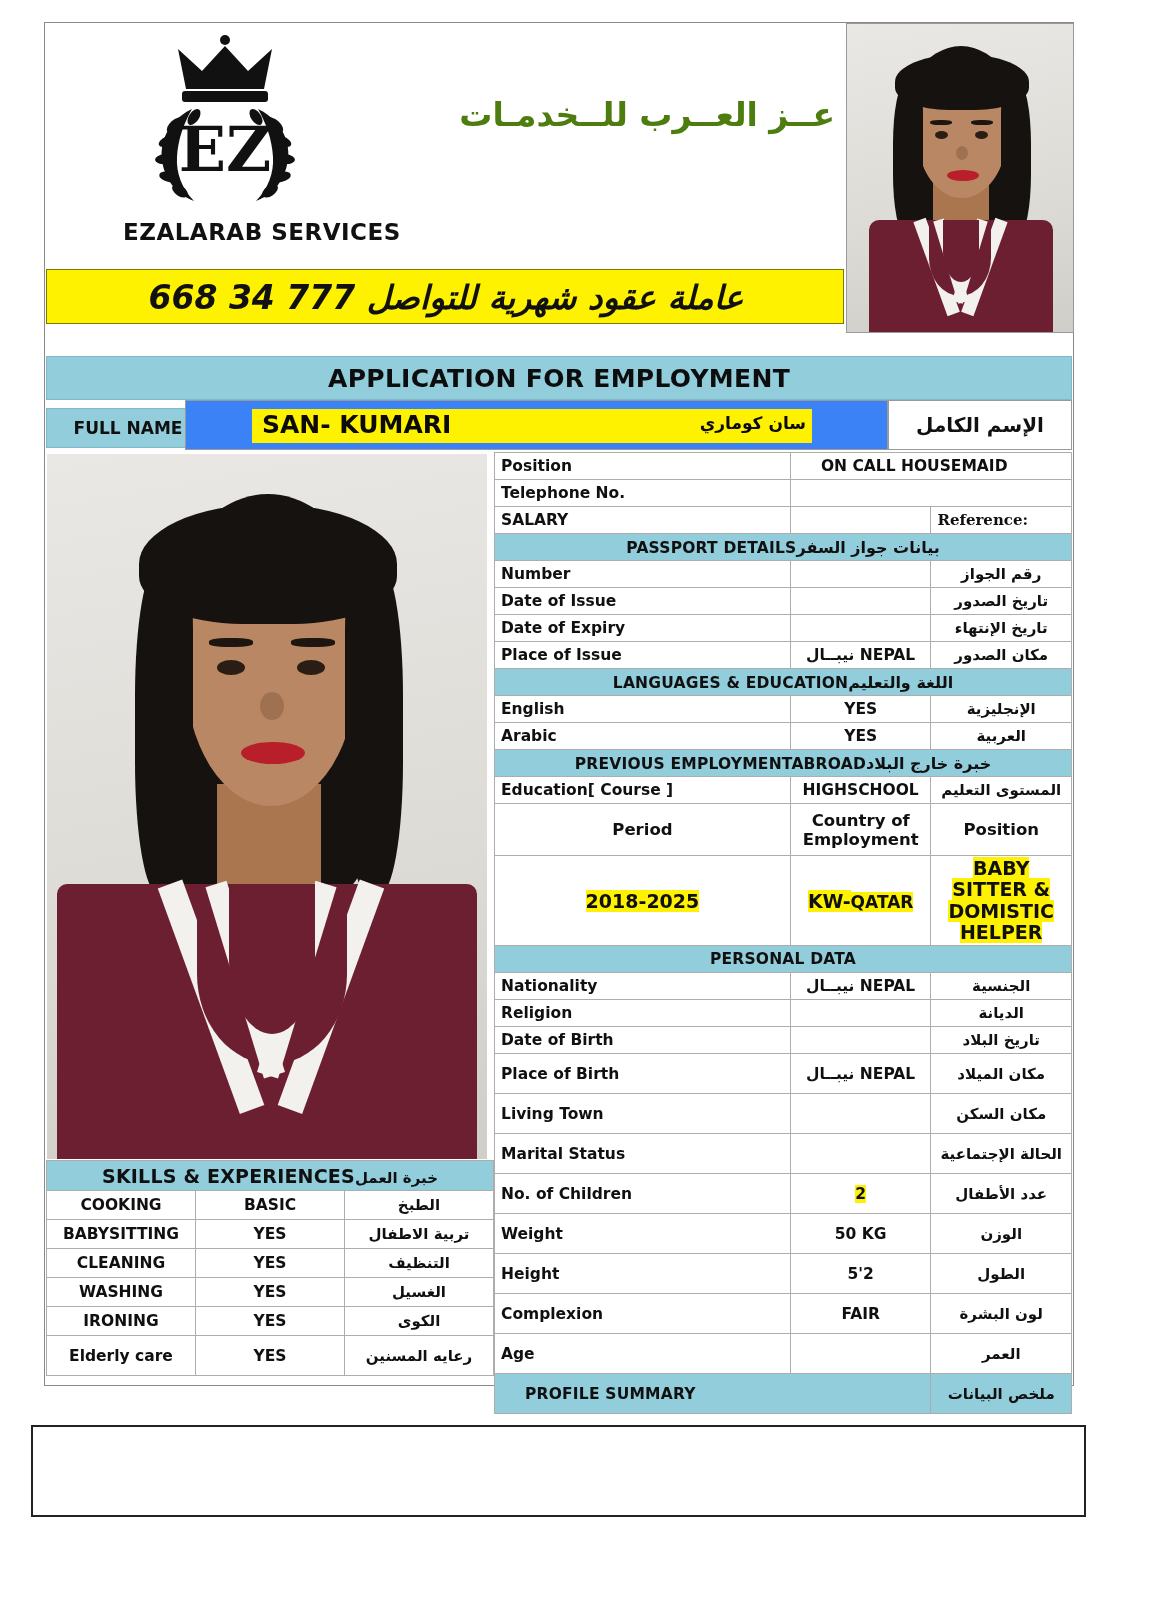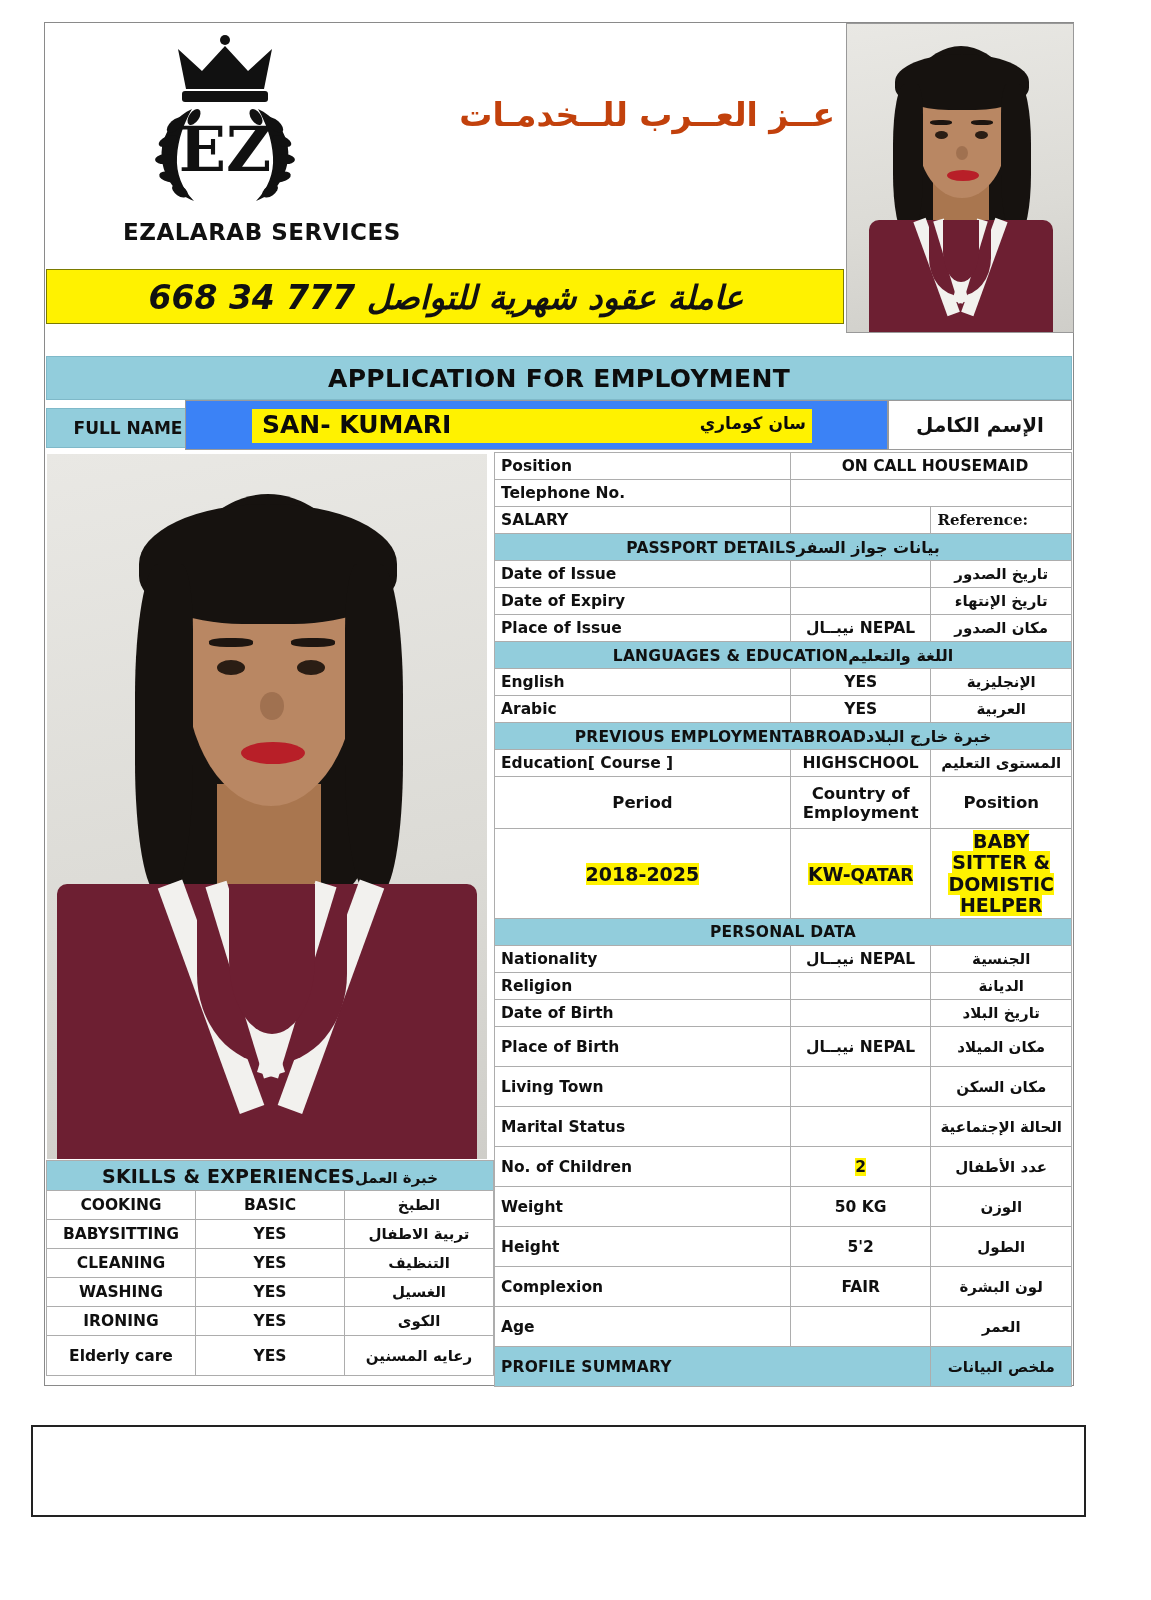--- a/index.html
+++ b/index.html
@@ -20,21 +20,21 @@
     position:absolute;left:45px;top:23px;width:800px;height:232px;background:#fff;
   }
   .logo-wrap{position:absolute;left:75px;top:8px;width:210px;height:185px;}
   .logo-svg{display:block;}
   .brandline{
     position:absolute;left:78px;top:196px;font-size:23px;font-weight:bold;
     letter-spacing:0.5px;color:#111;font-family:"DejaVu Sans", sans-serif;
   }
   .arabic-title{
     position:absolute;right:10px;top:72px;width:500px;text-align:right;
-    direction:rtl;font-size:33px;font-weight:bold;color:#c2410c;
+    direction:rtl;font-size:33px;font-weight:bold;color:#4d7c0f;
     font-family:"DejaVu Sans", sans-serif;
   }
 
   
   .yellow-banner{
     position:absolute;left:46px;top:269px;width:798px;height:55px;
     background:#FFF200;border:1px solid #7a7a00;box-sizing:border-box;overflow:hidden;
   }
   .yellow-banner .txt{
     position:absolute;left:0;top:0;width:798px;height:55px;
@@ -275,38 +275,43 @@
       <div class="pt-v1" style="left:158px;top:430px;width:22px;height:200px;transform:rotate(-17deg);transform-origin:top center;"></div>
       <div class="pt-v2" style="left:268px;top:430px;width:22px;height:200px;transform:rotate(17deg);transform-origin:top center;"></div>
       <div class="pt-shirt" style="left:182px;top:430px;width:86px;height:150px;border-radius:0 0 50% 50%;"></div>
     </div>
   </div>
 
   <table class="rtable">
     <tbody>
       <tr>
         <td class="lbl">Position</td>
-        <td class="val" colspan="2" style="text-align:center;padding-left:14px;">ON CALL HOUSEMAID</td>
+        <td class="val" colspan="2" style="text-align:left;padding-left:30px;">ON CALL HOUSEMAID</td>
       </tr>
       <tr>
         <td class="lbl">Telephone No.</td>
         <td class="val" colspan="2"></td>
       </tr>
       <tr>
         <td class="lbl">SALARY</td>
         <td class="val"></td>
         <td class="ar thin" style="direction:ltr;text-align:left;font-family:'DejaVu Serif',serif;">Reference:</td>
       </tr>
 
       <tr>
         <td class="sect" colspan="3">
           <span class="en">PASSPORT DETAILS</span><span class="ar">بيانات جواز السفر</span>
         </td>
       </tr>
 
+      <tr>
+        <td class="lbl">Number</td>
+        <td class="val"></td>
+        <td class="ar">رقم الجواز</td>
+      </tr>
       <tr>
         <td class="lbl">Date of Issue</td>
         <td class="val"></td>
         <td class="ar">تاريخ الصدور</td>
       </tr>
       <tr>
         <td class="lbl">Date of Expiry</td>
         <td class="val"></td>
         <td class="ar">تاريخ الإنتهاء</td>
       </tr>
@@ -419,21 +424,21 @@
         <td class="val thin">FAIR</td>
         <td class="ar">لون البشرة</td>
       </tr>
       <tr class="tall">
         <td class="lbl">Age</td>
         <td class="val"></td>
         <td class="ar">العمر</td>
       </tr>
 
       <tr>
-        <td class="sect" colspan="2" style="text-align:left;padding-left:6px;height:40px;">PROFILE SUMMARY</td>
+        <td class="sect" colspan="2" style="text-align:left;padding-left:30px;height:40px;">PROFILE SUMMARY</td>
         <td class="sect ar" style="height:40px;">ملخص البيانات</td>
       </tr>
       <tr>
         <td colspan="3" style="height:34px;border-left:none;border-right:none;border-bottom:none;"></td>
       </tr>
     </tbody>
   </table>
 
   <table class="stable">
     <tbody>

